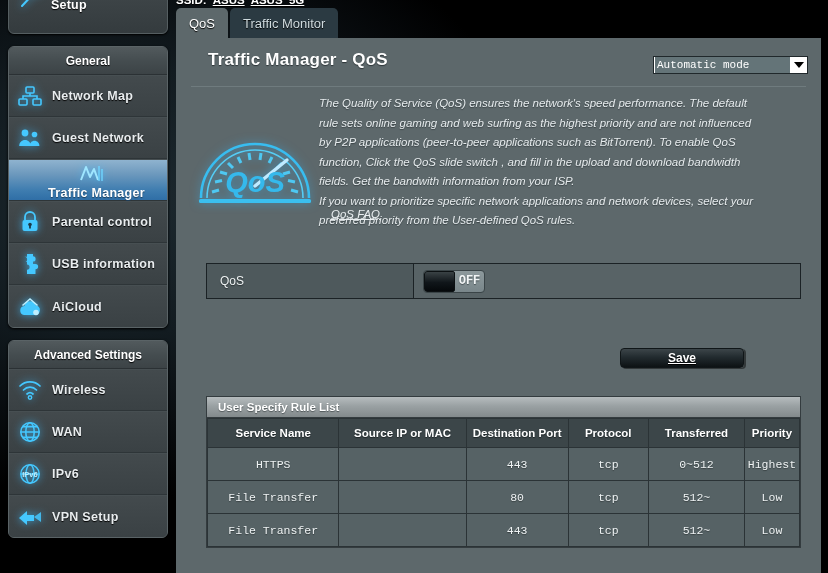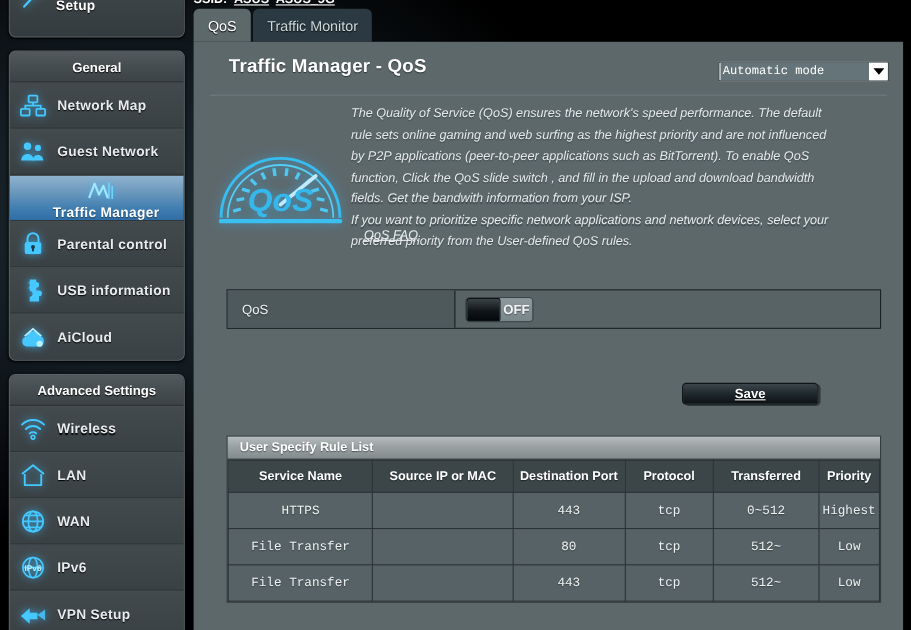--- a/index.html
+++ b/index.html
@@ -189,20 +189,21 @@
   #qos-knob {
     width: 31px; height: 21px; margin-left: 0;
     border-radius: 3px 2px 2px 3px;
     background: linear-gradient(180deg,#3a4245 0%,#10161a 55%,#05090b 100%);
     border: 1px solid #0c1113;
   }
   #qos-state {
     flex: 1 1 auto; text-align: center;
     color: #f2f5f6; font-size: 12px; font-weight: bold;
     text-shadow: 0 1px 1px #475255;
+    font-family: Liberation Mono, monospace;
   }
 
   #save-btn {
     position: absolute; left: 444px; top: 310px;
     width: 124px; height: 20px;
     border-radius: 4px;
     background: linear-gradient(180deg,#3c4549 0%,#222b2f 45%,#0d1214 100%);
     border: 1px solid #101618;
     color: #ffffff; font-size: 12px; font-weight: bold;
     display: flex; align-items: center; justify-content: center;
@@ -377,31 +378,20 @@
               <path d="M3 7 a14 14 0 0 1 20 0"></path>
               <path d="M6.5 11 a9 9 0 0 1 13 0"></path>
               <path d="M10 15 a4.5 4.5 0 0 1 6 0"></path>
             </g>
             <circle cx="13" cy="18.5" r="1.7" fill="none" stroke="#45c8ff" stroke-width="1.4"></circle>
           </svg>
         </span>
         <span class="menu-label">Wireless</span>
       </div>
 
-      <div class="menu-item">
-        <span class="mi-icon">
-          <svg width="26" height="24" viewBox="0 0 26 24">
-            <g fill="none" stroke="#45c8ff" stroke-width="1.7" stroke-linejoin="round">
-              <path d="M3 11 L13 3 L23 11"></path>
-              <path d="M5.5 11 V21 H20.5 V11"></path>
-            </g>
-          </svg>
-        </span>
-        <span class="menu-label">LAN</span>
-      </div>
 
       <div class="menu-item">
         <span class="mi-icon">
           <svg width="24" height="24" viewBox="0 0 24 24">
             <g fill="none" stroke="#45c8ff" stroke-width="1.6">
               <circle cx="12" cy="12" r="9.2"></circle>
               <ellipse cx="12" cy="12" rx="4.2" ry="9.2"></ellipse>
               <path d="M2.8 12 H21.2 M4.4 6.6 H19.6 M4.4 17.4 H19.6"></path>
             </g>
           </svg>

